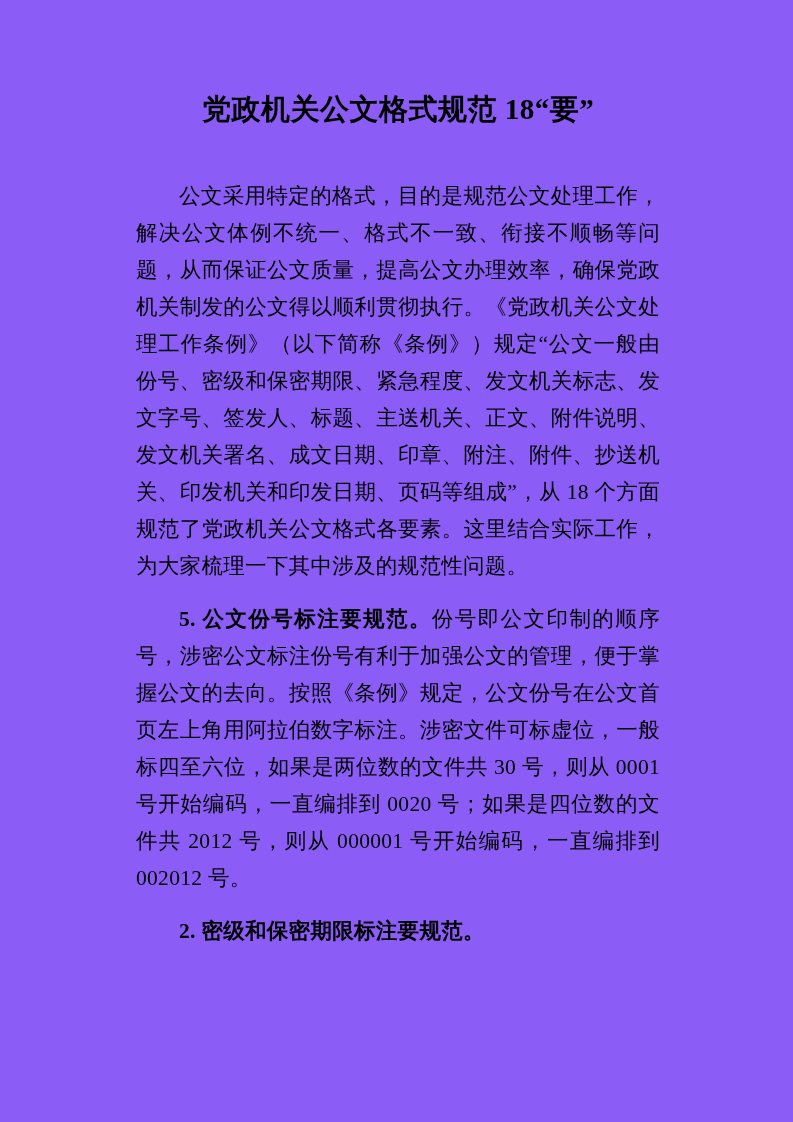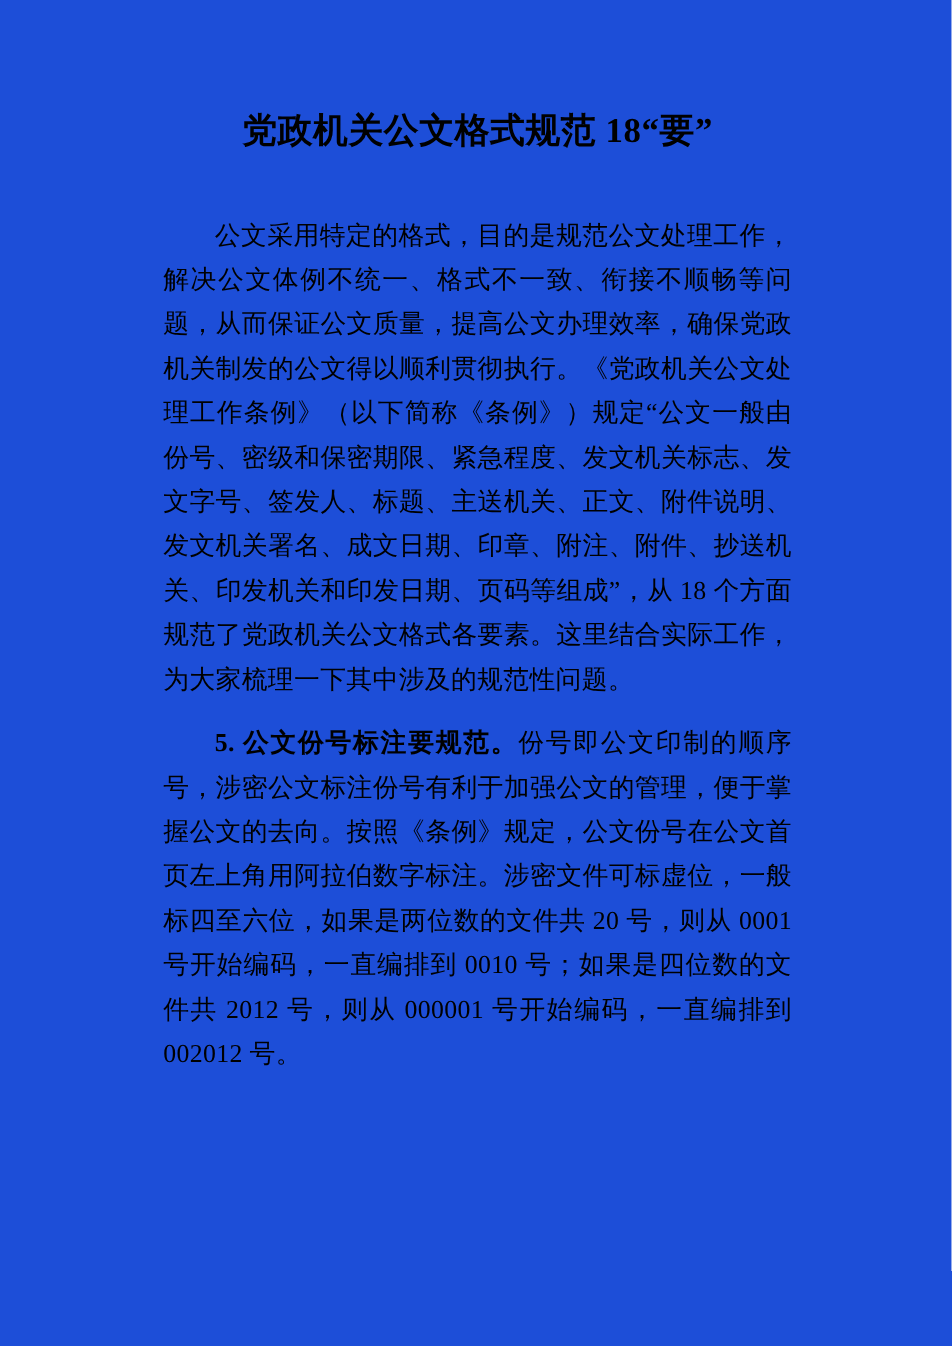--- a/index.html
+++ b/index.html
@@ -5,21 +5,21 @@
   html, body {
     margin: 0;
     padding: 0;
     background: #ffffff;
   }
   .page {
     position: relative;
     width: 793px;
     height: 1122px;
     margin: 0 auto;
-    background: #1d4ed8;
+    background: #8b5cf6;
     box-sizing: border-box;
     padding: 90px 117px 0 120px;
     color: #000000;
     font-family: "Liberation Serif", "DejaVu Serif", serif;
     overflow: hidden;
   }
   .doc-title {
     margin: 0 0 50px 0;
     text-align: center;
     font-size: 29px;
@@ -44,16 +44,17 @@
 </style>
 </head>
 <body>
 
 <div class="page">
   <h1 class="doc-title">党政机关公文格式规范 18“要”</h1>
 
   <div class="doc-body">
     <p><span>公文采用特定的格式，目的是规范公文处理工作，解决公文体例不统一、格式不一致、衔接不顺畅等问题，从而保证公文质量，提高公文办理效率，确保党政机关制发的公文得以顺利贯彻执行。《党政机关公文处理工作条例》（以下简称《条例》）规定“公文一般由份号、密级和保密期限、紧急程度、发文机关标志、发文字号、签发人、标题、主送机关、正文、附件说明、发文机关署名、成文日期、印章、附注、附件、抄送机关、印发机关和印发日期、页码等组成”，从 18 个方面规范了党政机关公文格式各要素。这里结合实际工作，为大家梳理一下其中涉及的规范性问题。</span></p>
 
-    <p><span class="lead">5. 公文份号标注要规范。</span><span>份号即公文印制的顺序号，涉密公文标注份号有利于加强公文的管理，便于掌握公文的去向。按照《条例》规定，公文份号在公文首页左上角用阿拉伯数字标注。涉密文件可标虚位，一般标四至六位，如果是两位数的文件共 20 号，则从 0001 号开始编码，一直编排到 0010 号；如果是四位数的文件共 2012 号，则从 000001 号开始编码，一直编排到 002012 号。</span></p>
+    <p><span class="lead">5. 公文份号标注要规范。</span><span>份号即公文印制的顺序号，涉密公文标注份号有利于加强公文的管理，便于掌握公文的去向。按照《条例》规定，公文份号在公文首页左上角用阿拉伯数字标注。涉密文件可标虚位，一般标四至六位，如果是两位数的文件共 30 号，则从 0001 号开始编码，一直编排到 0020 号；如果是四位数的文件共 2012 号，则从 000001 号开始编码，一直编排到 002012 号。</span></p>
 
+    <p><span class="lead">2. 密级和保密期限标注要规范。</span></p>
   </div>
 </div>
 
 </body></html>

